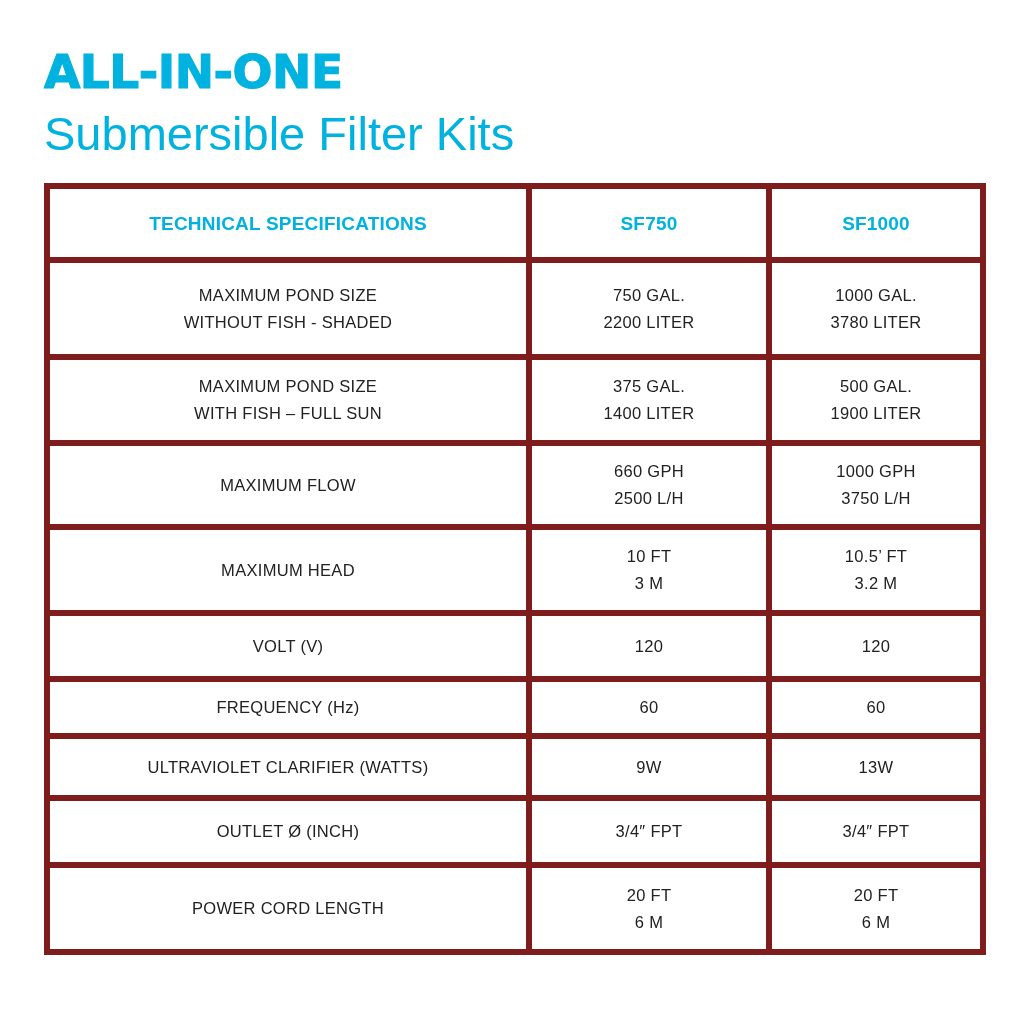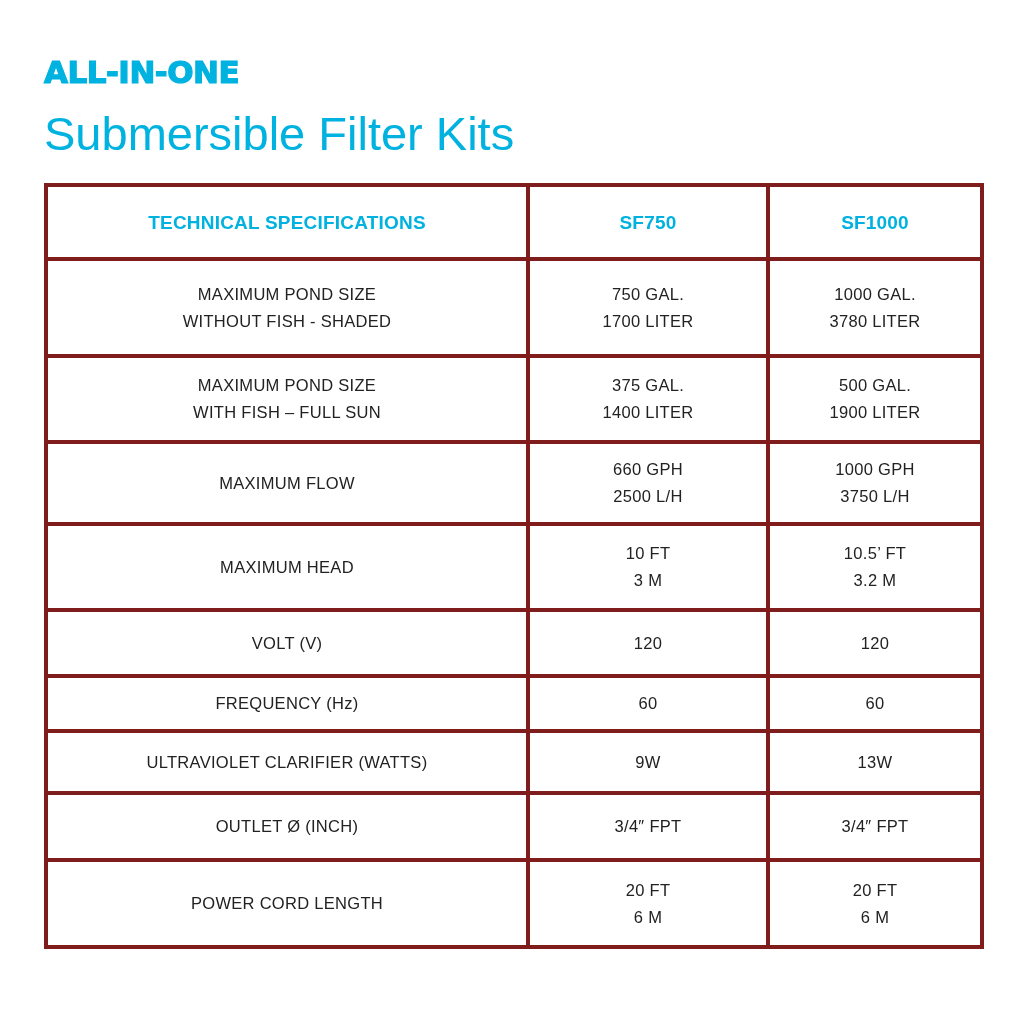--- a/index.html
+++ b/index.html
@@ -16,21 +16,21 @@
       color: #222222;
     }
     .title-block {
       position: absolute;
       left: 44px;
       top: 44px;
     }
     .title-main {
       font-family: "DejaVu Sans", "Liberation Sans", sans-serif;
       font-weight: 900;
-      font-size: 31px;
+      font-size: 47px;
       line-height: 56px;
       color: #00b2e0;
       letter-spacing: -0.5px;
       -webkit-text-stroke: 1.2px #00b2e0;
     }
     .title-sub {
       font-family: "Liberation Sans", "DejaVu Sans", sans-serif;
       font-weight: 300;
       font-size: 47px;
       line-height: 56px;
@@ -41,21 +41,21 @@
       position: absolute;
       left: 44px;
       top: 183px;
       width: 936px;
       border-collapse: collapse;
       table-layout: fixed;
       border: 2px solid #111111;
     }
     table.specs th,
     table.specs td {
-      border: 4px solid #7f1d1d;
+      border: 6px solid #7f1d1d;
       text-align: center;
       vertical-align: middle;
       padding: 12px 8px;
       font-size: 16.5px;
       line-height: 27px;
       letter-spacing: 0.3px;
     }
     table.specs th {
       color: #00b2e0;
       font-weight: 700;
@@ -90,21 +90,21 @@
   </thead>
   <tbody>
 
     <tr style="height:97px">
       <td>
         <span class="line">MAXIMUM POND SIZE</span>
         <span class="line">WITHOUT FISH - SHADED</span>
       </td>
       <td>
         <span class="line">750 GAL.</span>
-        <span class="line">1700 LITER</span>
+        <span class="line">2200 LITER</span>
       </td>
       <td>
         <span class="line">1000 GAL.</span>
         <span class="line">3780 LITER</span>
       </td>
     </tr>
 
     <tr style="height:86px">
       <td>
         <span class="line">MAXIMUM POND SIZE</span>

